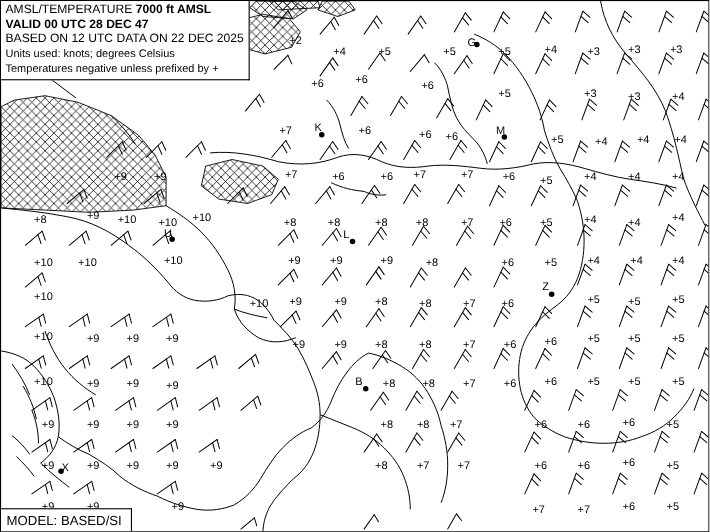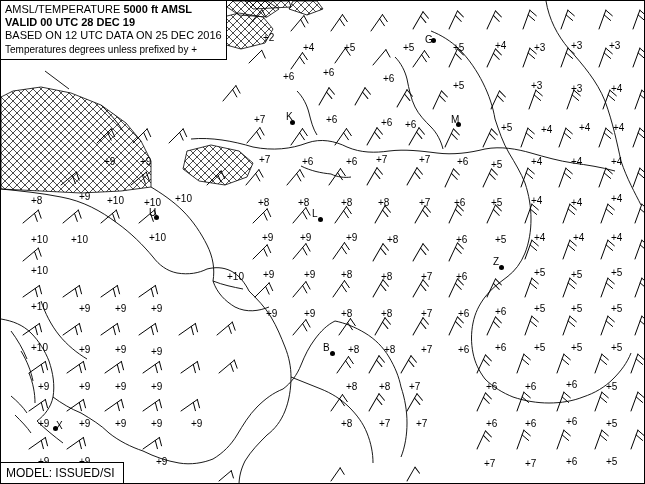--- a/index.html
+++ b/index.html
@@ -1133,21 +1133,22 @@
       <div class="station-dot" style="left: 317px; top: 216px;"></div>
       <div class="station-label" style="left: 492px; top: 255px;">Z</div>
       <div class="station-dot" style="left: 498px; top: 264px;"></div>
       <div class="station-label" style="left: 322px; top: 341px;">B</div>
       <div class="station-dot" style="left: 329px; top: 350px;"></div>
       <div class="station-label" style="left: 55px; top: 419px;">X</div>
       <div class="station-dot" style="left: 52px; top: 425px;"></div>
     </div>
 
   <div class="header-box">
-    <div><span>AMSL/TEMPERATURE </span><span class="bold">5000 ft AMSL</span></div>
-    <div class="bold">VALID 00 UTC 28 DEC 19</div>
-    <div>BASED ON 12 UTC DATA ON 25 DEC 2016</div>
-    <div class="small">Temperatures degrees unless prefixed by +</div>
+    <div><span>AMSL/TEMPERATURE </span><span class="bold">7000 ft AMSL</span></div>
+    <div class="bold">VALID 00 UTC 28 DEC 47</div>
+    <div>BASED ON 12 UTC DATA ON 22 DEC 2025</div>
+    <div class="small">Units used: knots; degrees Celsius</div>
+    <div class="small">Temperatures negative unless prefixed by +</div>
   </div>
 
-  <div class="footer-box">MODEL: ISSUED/SI</div>
+  <div class="footer-box">MODEL: BASED/SI</div>
 
 </div>
 
 </body></html>

